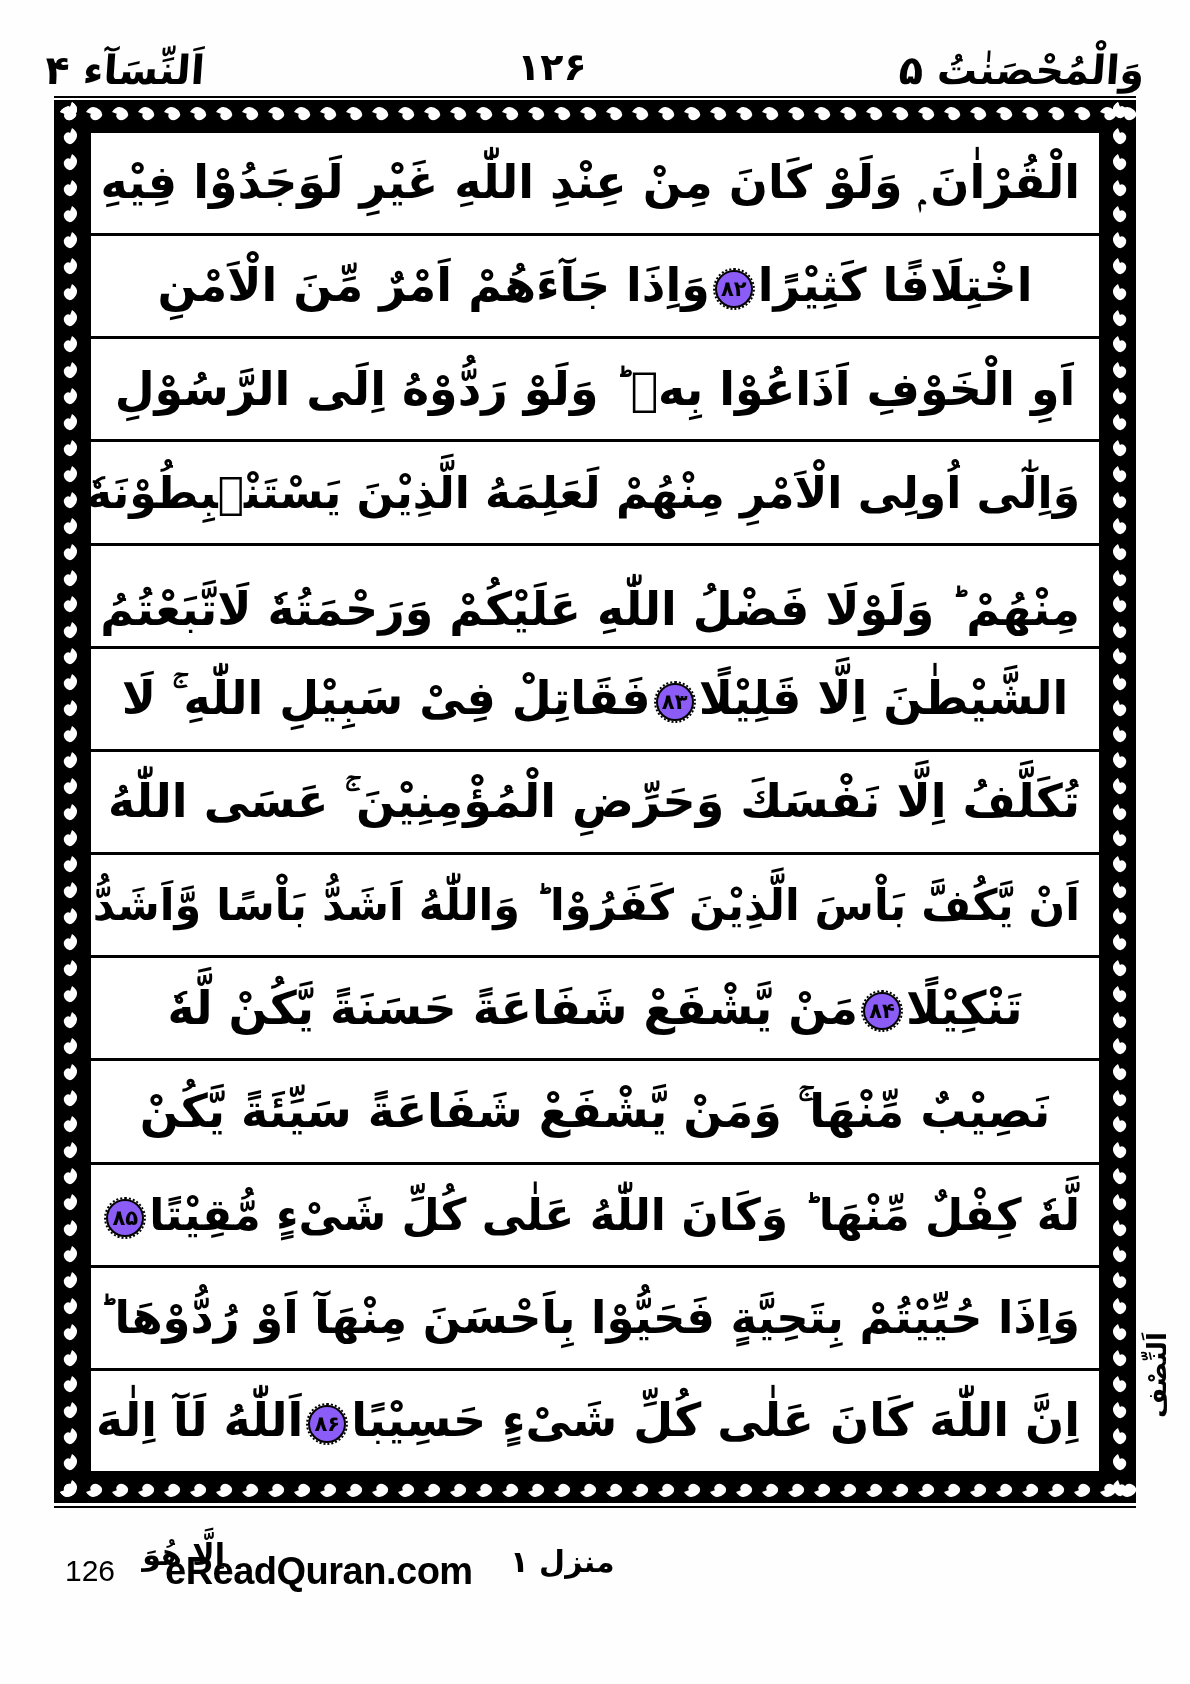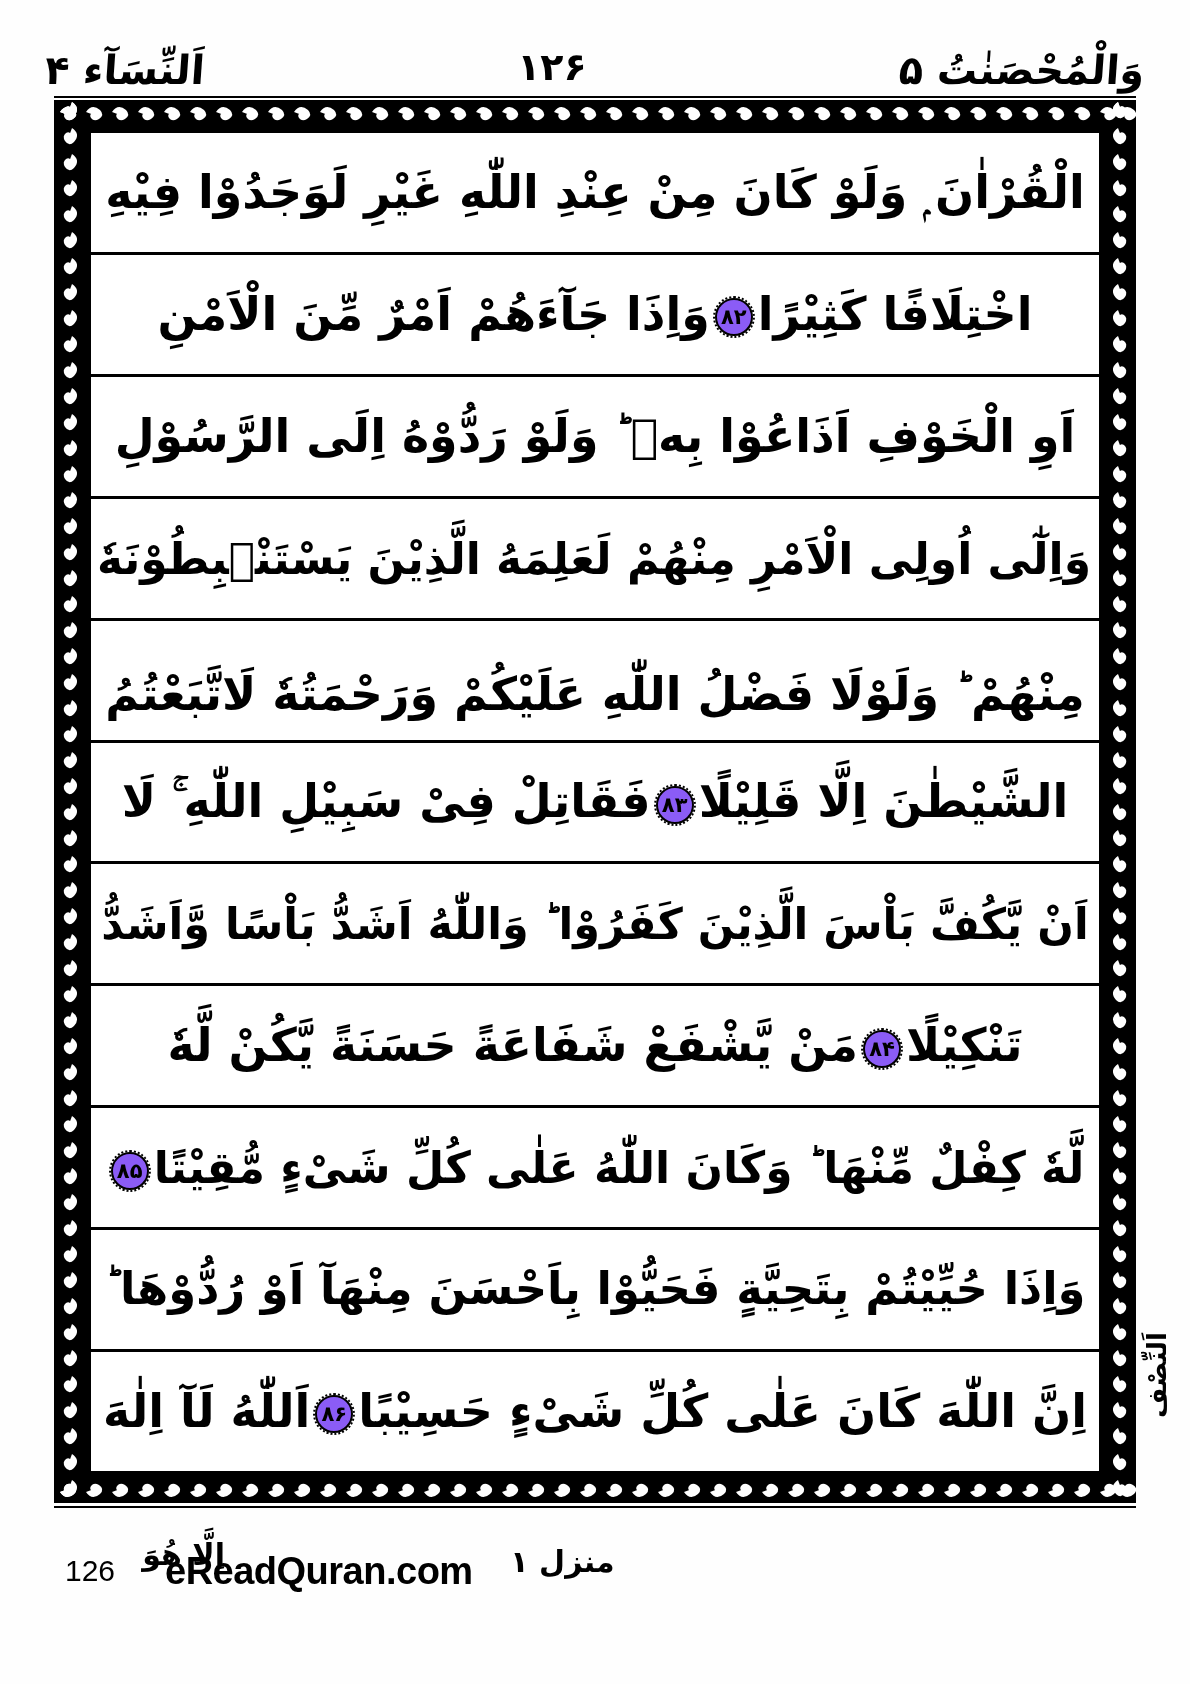--- a/index.html
+++ b/index.html
@@ -104,21 +104,21 @@
     flex-direction: column;
   }
   .ayah-line {
     flex: 1 1 0;
     border-bottom: 3px solid #000;
     box-sizing: border-box;
     display: flex;
     align-items: center;
     justify-content: center;
     direction: rtl;
-    padding: 0 8px;
+    padding: 0 19px;
     overflow: hidden;
     position: relative;
   }
   .ayah-line:last-child { border-bottom: none; }
 
   .ayah-text {
     font-family: "DejaVu Sans", "Liberation Sans", sans-serif;
     font-size: 46px;
     line-height: 1.12;
     font-weight: 700;
@@ -478,24 +478,30 @@
           <div class="ayah-line">
             <div class="ayah-text" style="font-size: 44px;"><span>وَاِلٰٓى اُولِى الْاَمْرِ مِنْهُمْ لَعَلِمَهُ الَّذِيْنَ يَسْتَنْۢبِطُوْنَهٗ</span></div>
           </div>
           <div class="ayah-line">
             <div class="ayah-text" style="font-size: 46px; margin-top: 29px;"><span>مِنْهُمْ ؕ وَلَوْلَا فَضْلُ اللّٰهِ عَلَيْكُمْ وَرَحْمَتُهٗ لَاتَّبَعْتُمُ</span></div>
           </div>
           <div class="ayah-line">
             <div class="ayah-text" style="font-size: 46px;"><span>الشَّيْطٰنَ اِلَّا قَلِيْلًا</span><span class="marker">۸۳</span><span>فَقَاتِلْ فِىْ سَبِيْلِ اللّٰهِ ۚ لَا</span></div>
           </div>
           <div class="ayah-line">
+            <div class="ayah-text" style="font-size: 46px;"><span>تُكَلَّفُ اِلَّا نَفْسَكَ وَحَرِّضِ الْمُؤْمِنِيْنَ ۚ عَسَى اللّٰهُ</span></div>
+          </div>
+          <div class="ayah-line">
             <div class="ayah-text" style="font-size: 43px;"><span>اَنْ يَّكُفَّ بَاْسَ الَّذِيْنَ كَفَرُوْا ؕ وَاللّٰهُ اَشَدُّ بَاْسًا وَّاَشَدُّ</span></div>
           </div>
           <div class="ayah-line">
             <div class="ayah-text" style="font-size: 46px;"><span>تَنْكِيْلًا</span><span class="marker">۸۴</span><span>مَنْ يَّشْفَعْ شَفَاعَةً حَسَنَةً يَّكُنْ لَّهٗ</span></div>
+          </div>
+          <div class="ayah-line">
+            <div class="ayah-text" style="font-size: 46px;"><span>نَصِيْبٌ مِّنْهَا ۚ وَمَنْ يَّشْفَعْ شَفَاعَةً سَيِّئَةً يَّكُنْ</span></div>
           </div>
           <div class="ayah-line">
             <div class="ayah-text" style="font-size: 44px;"><span>لَّهٗ كِفْلٌ مِّنْهَا ؕ وَكَانَ اللّٰهُ عَلٰى كُلِّ شَىْءٍ مُّقِيْتًا</span><span class="marker">۸۵</span></div>
           </div>
           <div class="ayah-line">
             <div class="ayah-text" style="font-size: 45px;"><span>وَاِذَا حُيِّيْتُمْ بِتَحِيَّةٍ فَحَيُّوْا بِاَحْسَنَ مِنْهَآ اَوْ رُدُّوْهَا ؕ</span></div>
           </div>
           <div class="ayah-line">
             <div class="ayah-text" style="font-size: 46px;"><span>اِنَّ اللّٰهَ كَانَ عَلٰى كُلِّ شَىْءٍ حَسِيْبًا</span><span class="marker">۸۶</span><span>اَللّٰهُ لَآ اِلٰهَ</span></div>
           </div>

